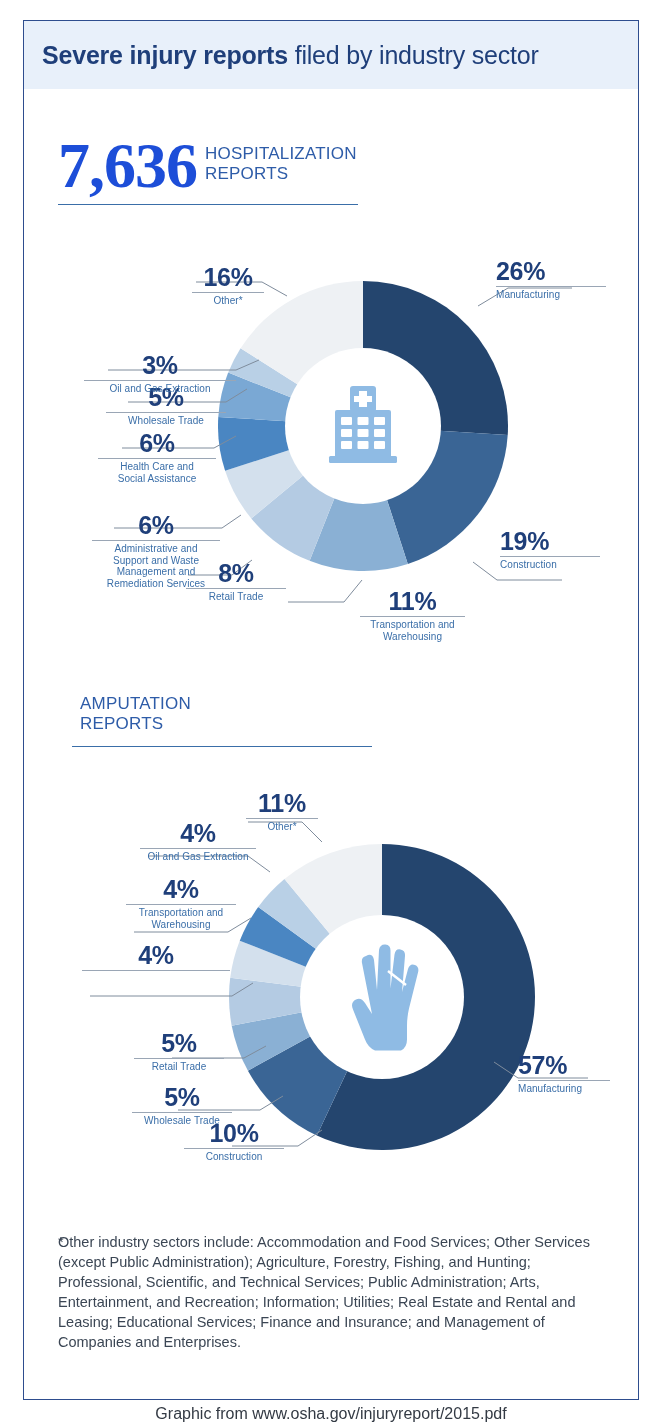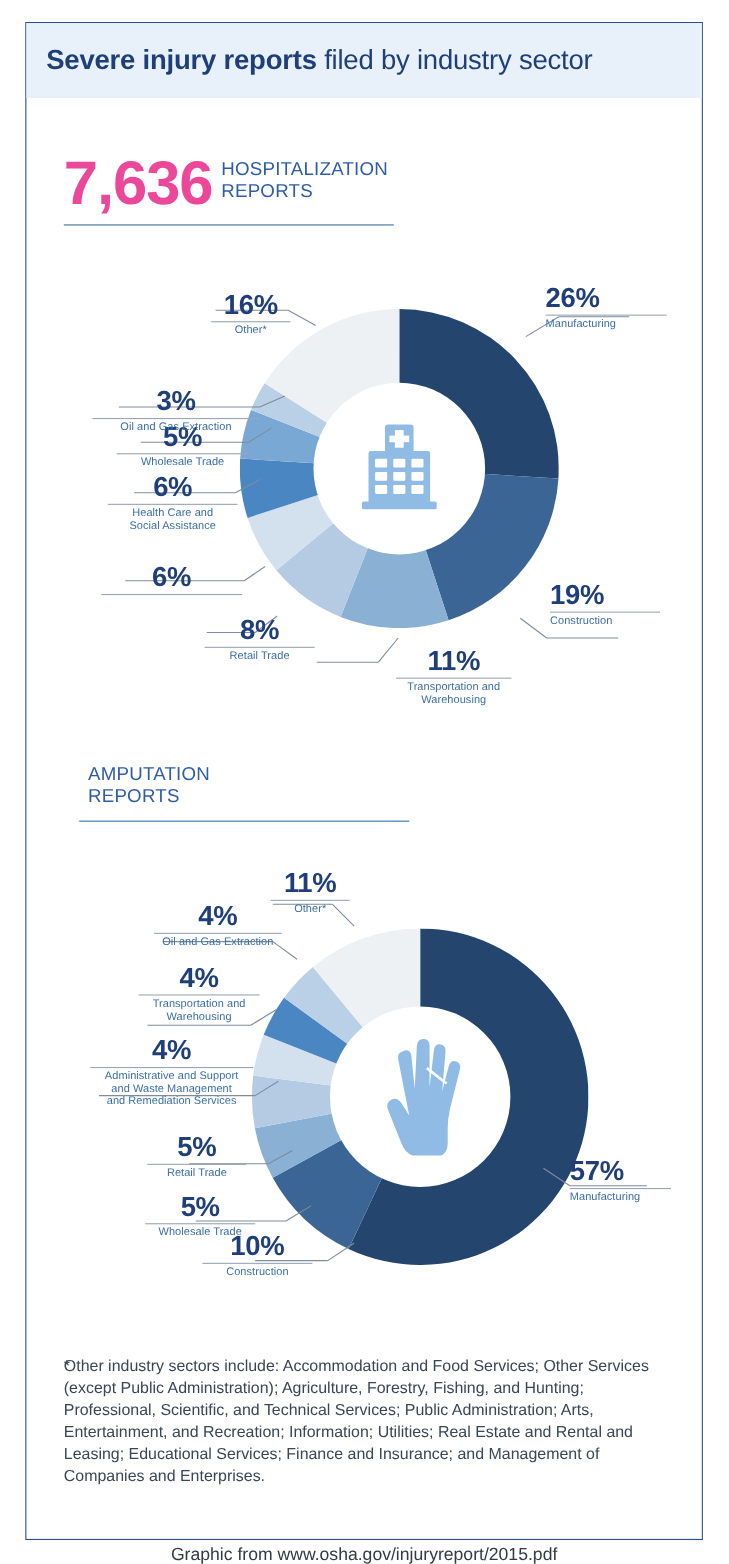--- a/index.html
+++ b/index.html
@@ -53,25 +53,26 @@
 
   
   .stat {
     position: absolute;
   }
   .stat .row {
     display: flex;
     align-items: flex-start;
   }
   .stat .bignum {
-    font-size: 56px;
+    font-size: 64px;
     font-weight: bold;
-    color: #ec4899;
+    color: #1d4ed8;
     line-height: 52px;
     letter-spacing: -1px;
+    font-family: Liberation Serif, serif;
   }
   .stat .sublabel {
     font-size: 17px;
     color: #2e5ca8;
     line-height: 20px;
     margin-left: 8px;
     margin-top: 4px;
     letter-spacing: 0.2px;
   }
   .stat .rule {
@@ -243,20 +244,26 @@
 
   <div class="callout center" style="left:186px; top:560px; width:100px;">
     <div class="pct">8%</div>
     <div class="bar"></div>
     <div class="sector">Retail Trade</div>
   </div>
 
   <div class="callout center" style="left:92px; top:512px; width:128px;">
     <div class="pct">6%</div>
     <div class="bar"></div>
+    <div class="sector">
+        <div>Administrative and</div>
+        <div>Support and Waste</div>
+        <div>Management and</div>
+        <div>Remediation Services</div>
+      </div>
   </div>
 
   <div class="callout center" style="left:98px; top:430px; width:118px;">
     <div class="pct">6%</div>
     <div class="bar"></div>
     <div class="sector">
         <div>Health Care and</div>
         <div>Social Assistance</div>
       </div>
   </div>
@@ -350,25 +357,20 @@
 
   <div class="callout center" style="left:134px; top:1030px; width:90px;">
     <div class="pct">5%</div>
     <div class="bar"></div>
     <div class="sector">Retail Trade</div>
   </div>
 
   <div class="callout center" style="left:82px; top:942px; width:148px;">
     <div class="pct">4%</div>
     <div class="bar"></div>
-    <div class="sector">
-        <div>Administrative and Support</div>
-        <div>and Waste Management</div>
-        <div>and Remediation Services</div>
-      </div>
   </div>
 
   <div class="callout center" style="left:126px; top:876px; width:110px;">
     <div class="pct">4%</div>
     <div class="bar"></div>
     <div class="sector">
         <div>Transportation and</div>
         <div>Warehousing</div>
       </div>
   </div>

